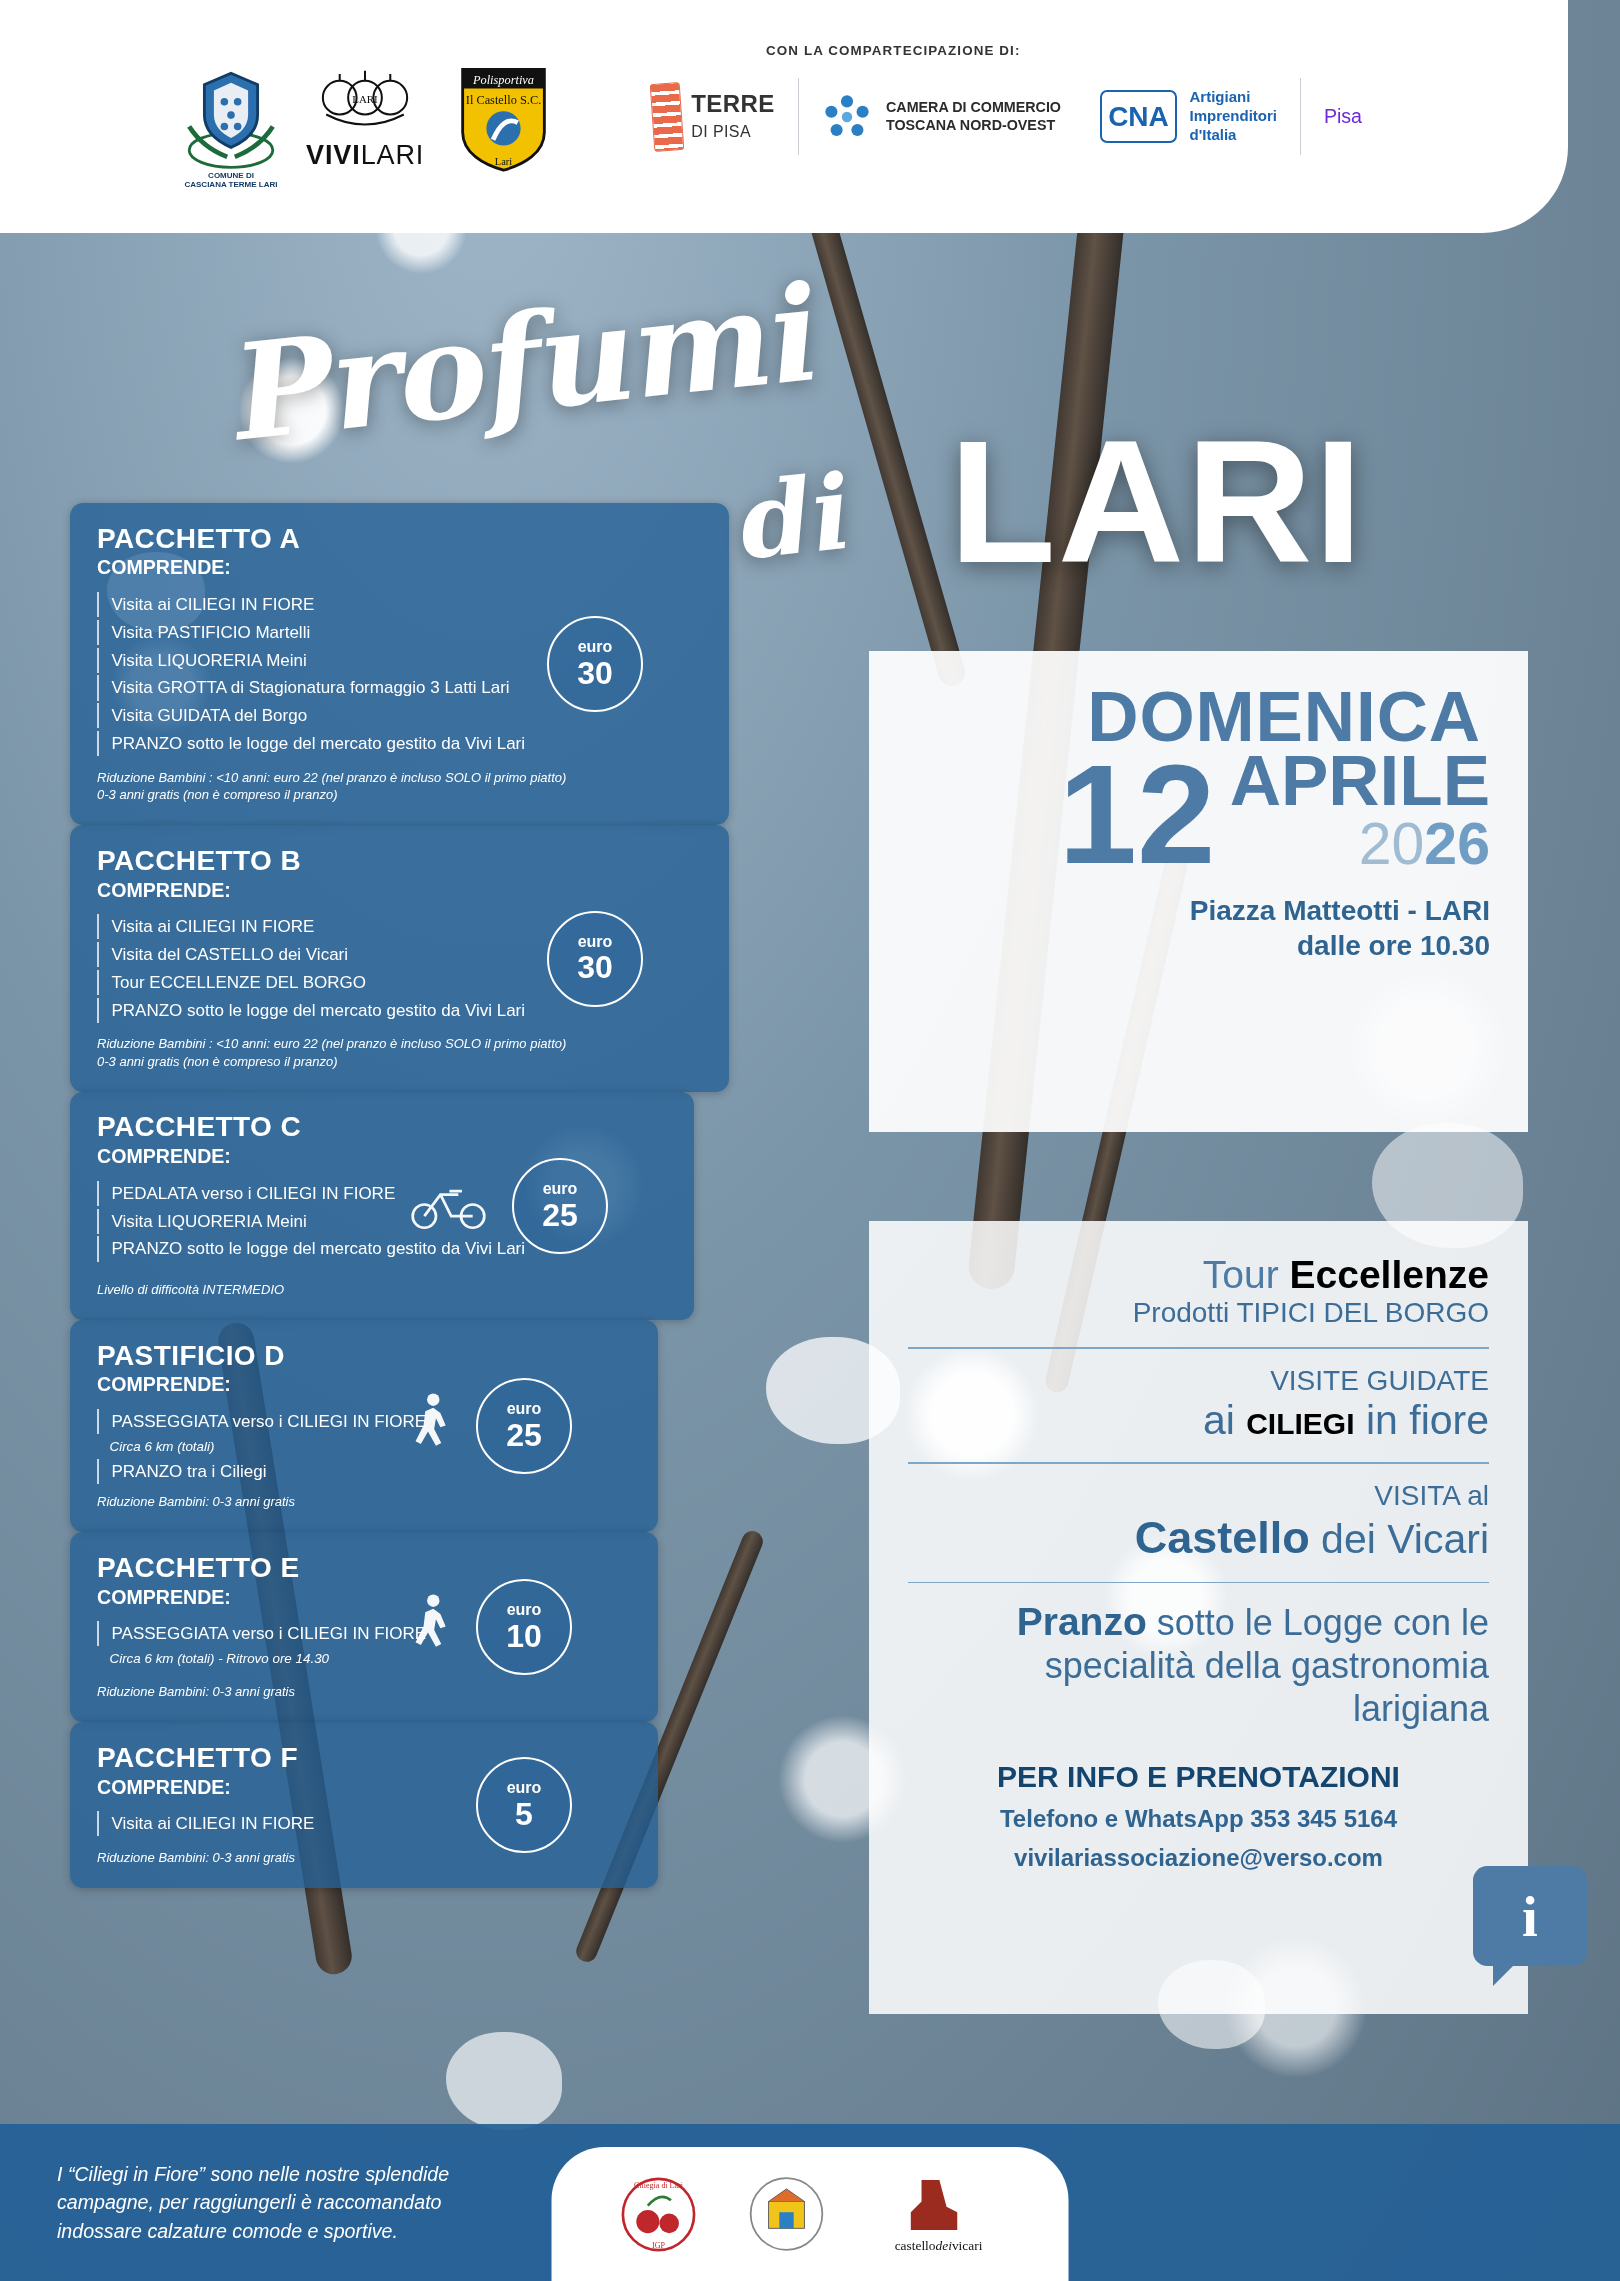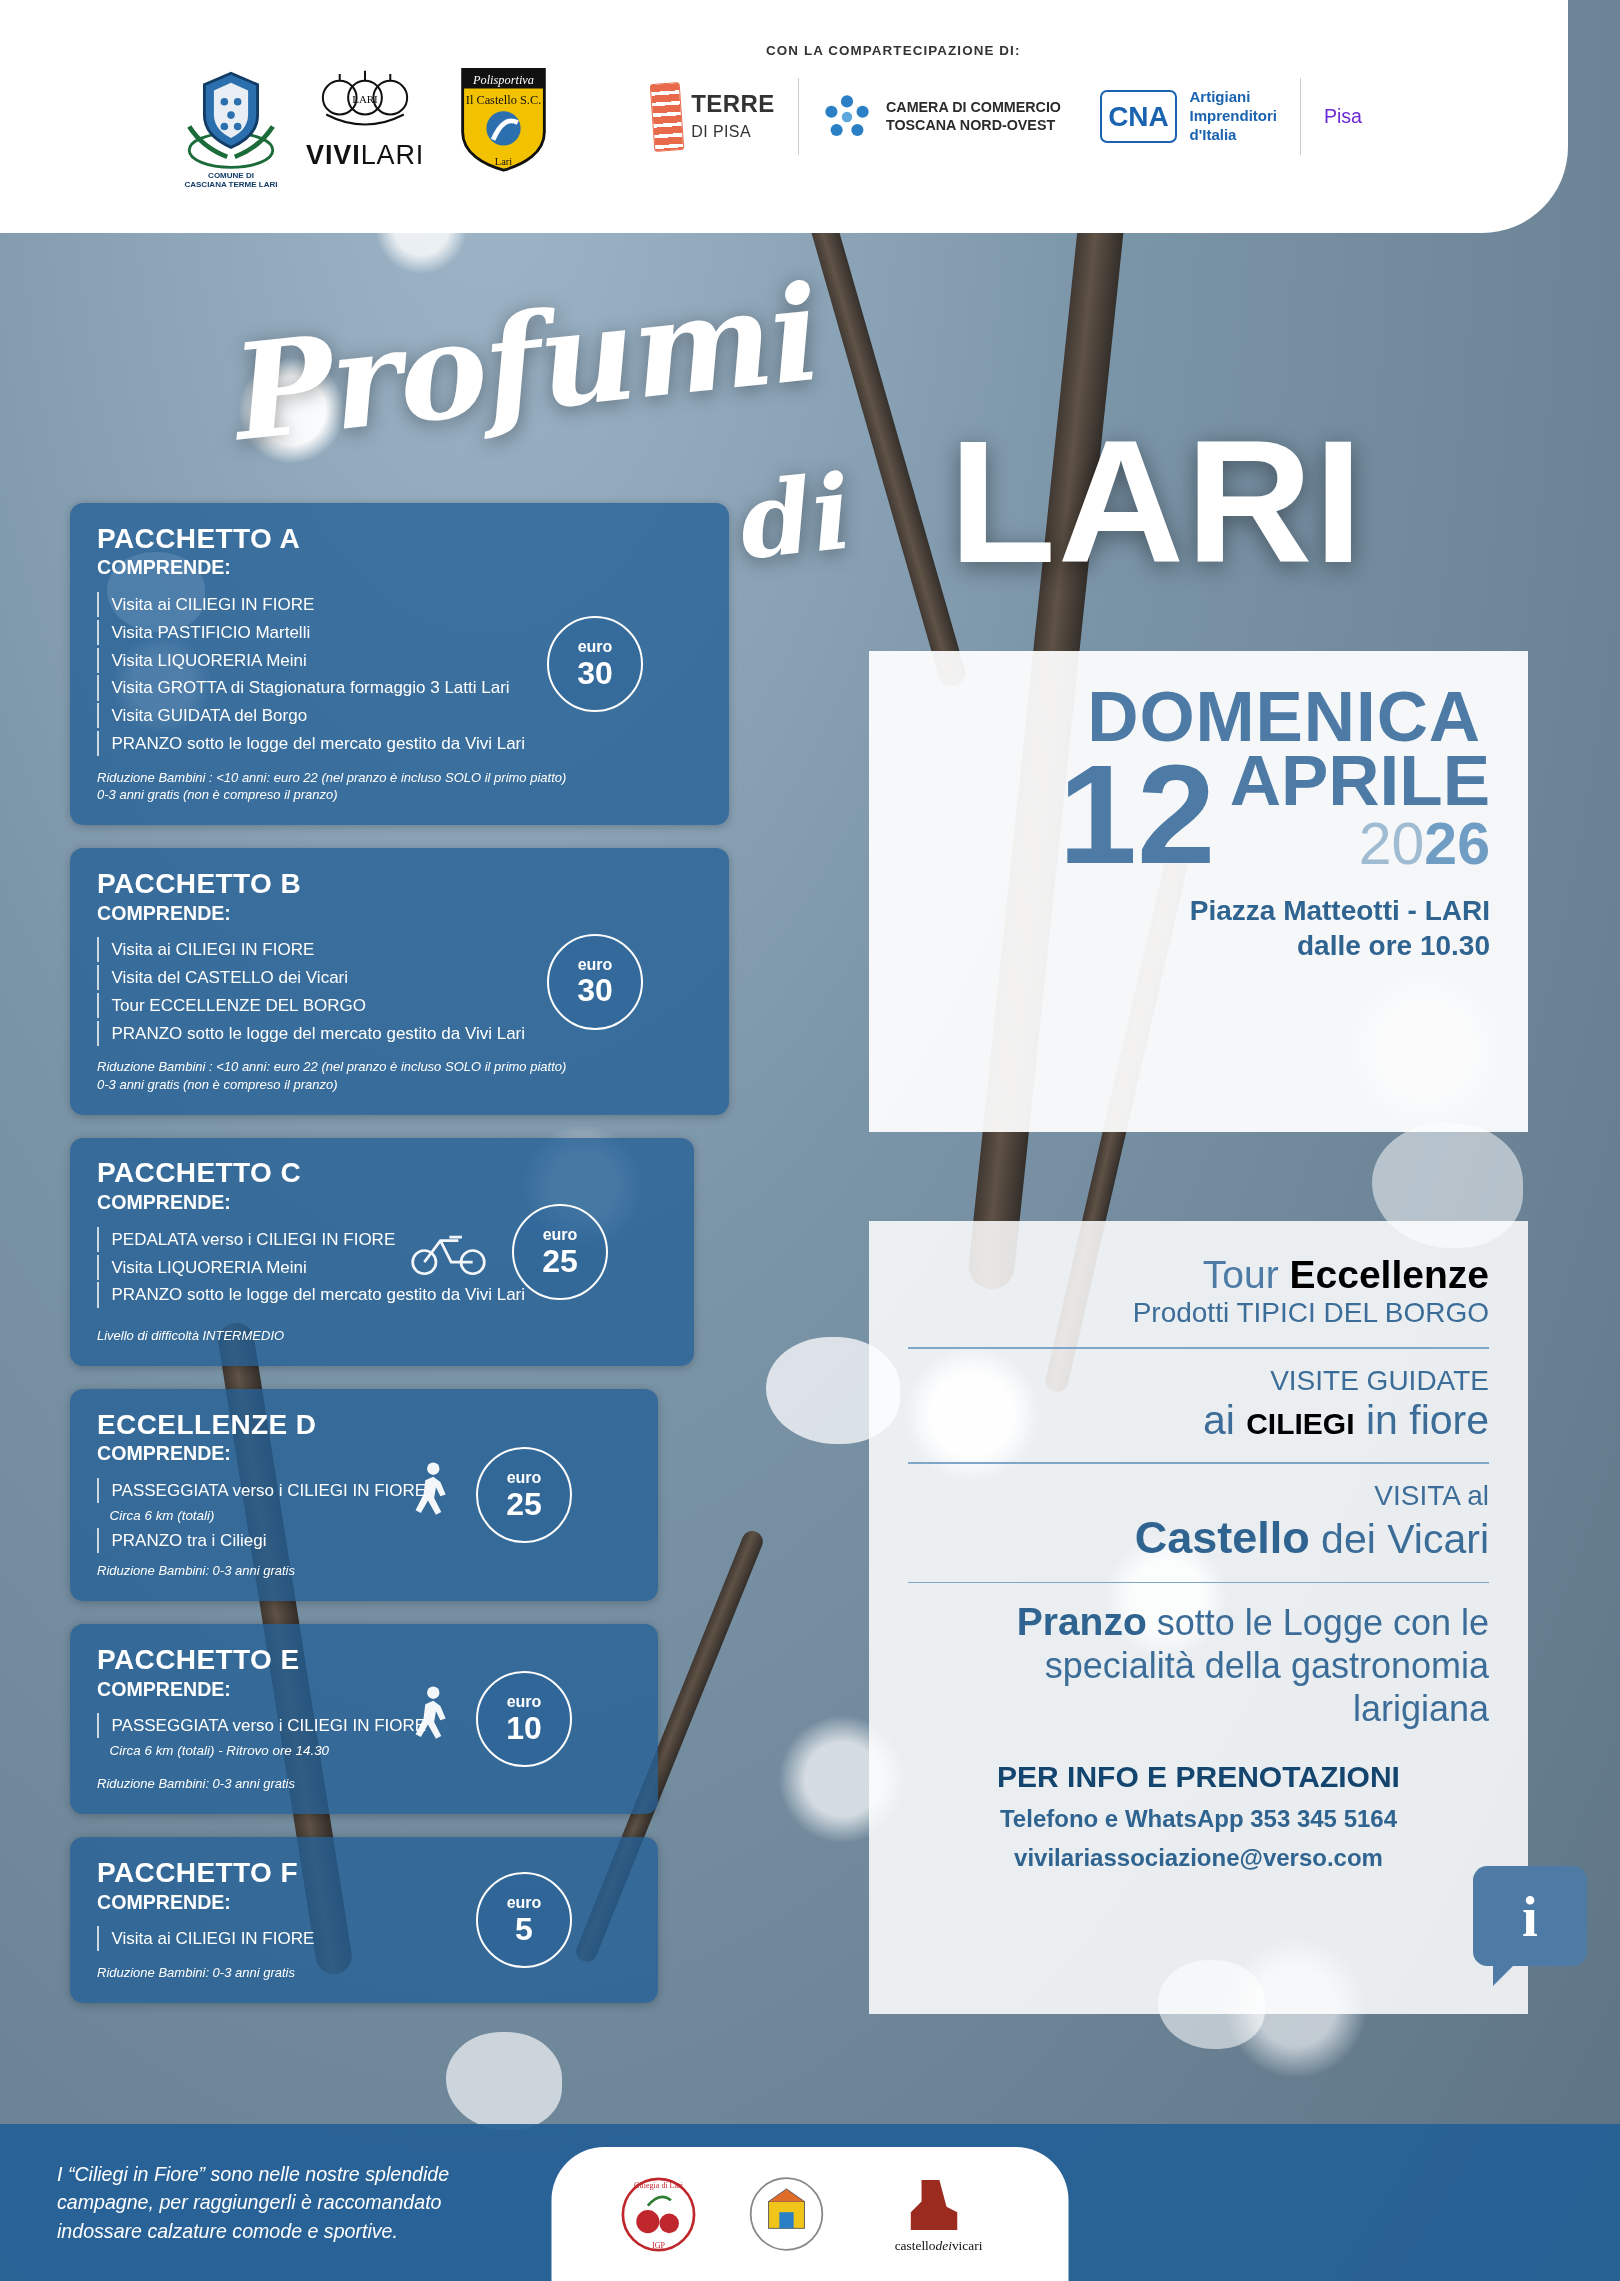--- a/index.html
+++ b/index.html
@@ -103,21 +103,20 @@
     text-shadow: 0 5.3px 23px rgba(0,0,0,0.4);
   }
 
   
   .packages { position: absolute; left: 70px; top: 503px; width: 659px; z-index: 9; }
   .pack {
     background: rgba(36,96,150,0.78);
     color: #fff;
     border-radius: 13px;
     padding: 19.6px 23px 21.4px 27px;
-    margin-bottom: 23px;
     position: relative;
     box-shadow: 0 1.8px 9px rgba(0,0,0,0.22);
   }
   .pack h2 { font-size: 28px; font-weight: 700; letter-spacing: 0.4px; margin-bottom: 1.8px;}
   .pack .comprende { font-size: 19.6px; font-weight: 700; margin-bottom: 12.5px; }
   .pack ul { list-style: none; }
   .pack li {
     font-size: 17px; line-height: 1.48; padding-left: 12.5px;
     border-left: 2.7px solid rgba(255,255,255,0.75); margin-bottom: 2.7px;
     font-weight: 400;
@@ -372,21 +371,21 @@
         <path d="M16 42 L34 18 L54 18 M34 18 L46 42 L70 42 M44 14 L58 14"></path>
       </svg>
     </div>
     <div class="badge">
       <span class="eu">euro</span>
       <span class="val">25</span>
     </div>
   </div>
 
   <div class="pack pD">
-    <h2>ECCELLENZE D</h2>
+    <h2>PASTIFICIO D</h2>
     <div class="comprende">COMPRENDE:</div>
     <ul>
       <li>PASSEGGIATA verso i CILIEGI IN FIORE</li>
       <li style="border:none;font-style:italic;font-size:13.4px;padding-left:12.5px">Circa 6 km (totali)</li>
       <li>PRANZO tra i Ciliegi</li>
     </ul>
     <div class="note" style="margin-top:9px">Riduzione Bambini: 0-3 anni gratis</div>
     <div class="pic">
       <svg width="39" height="66" viewBox="0 0 44 74" fill="#fff">
         <circle cx="24" cy="9" r="7"></circle>

